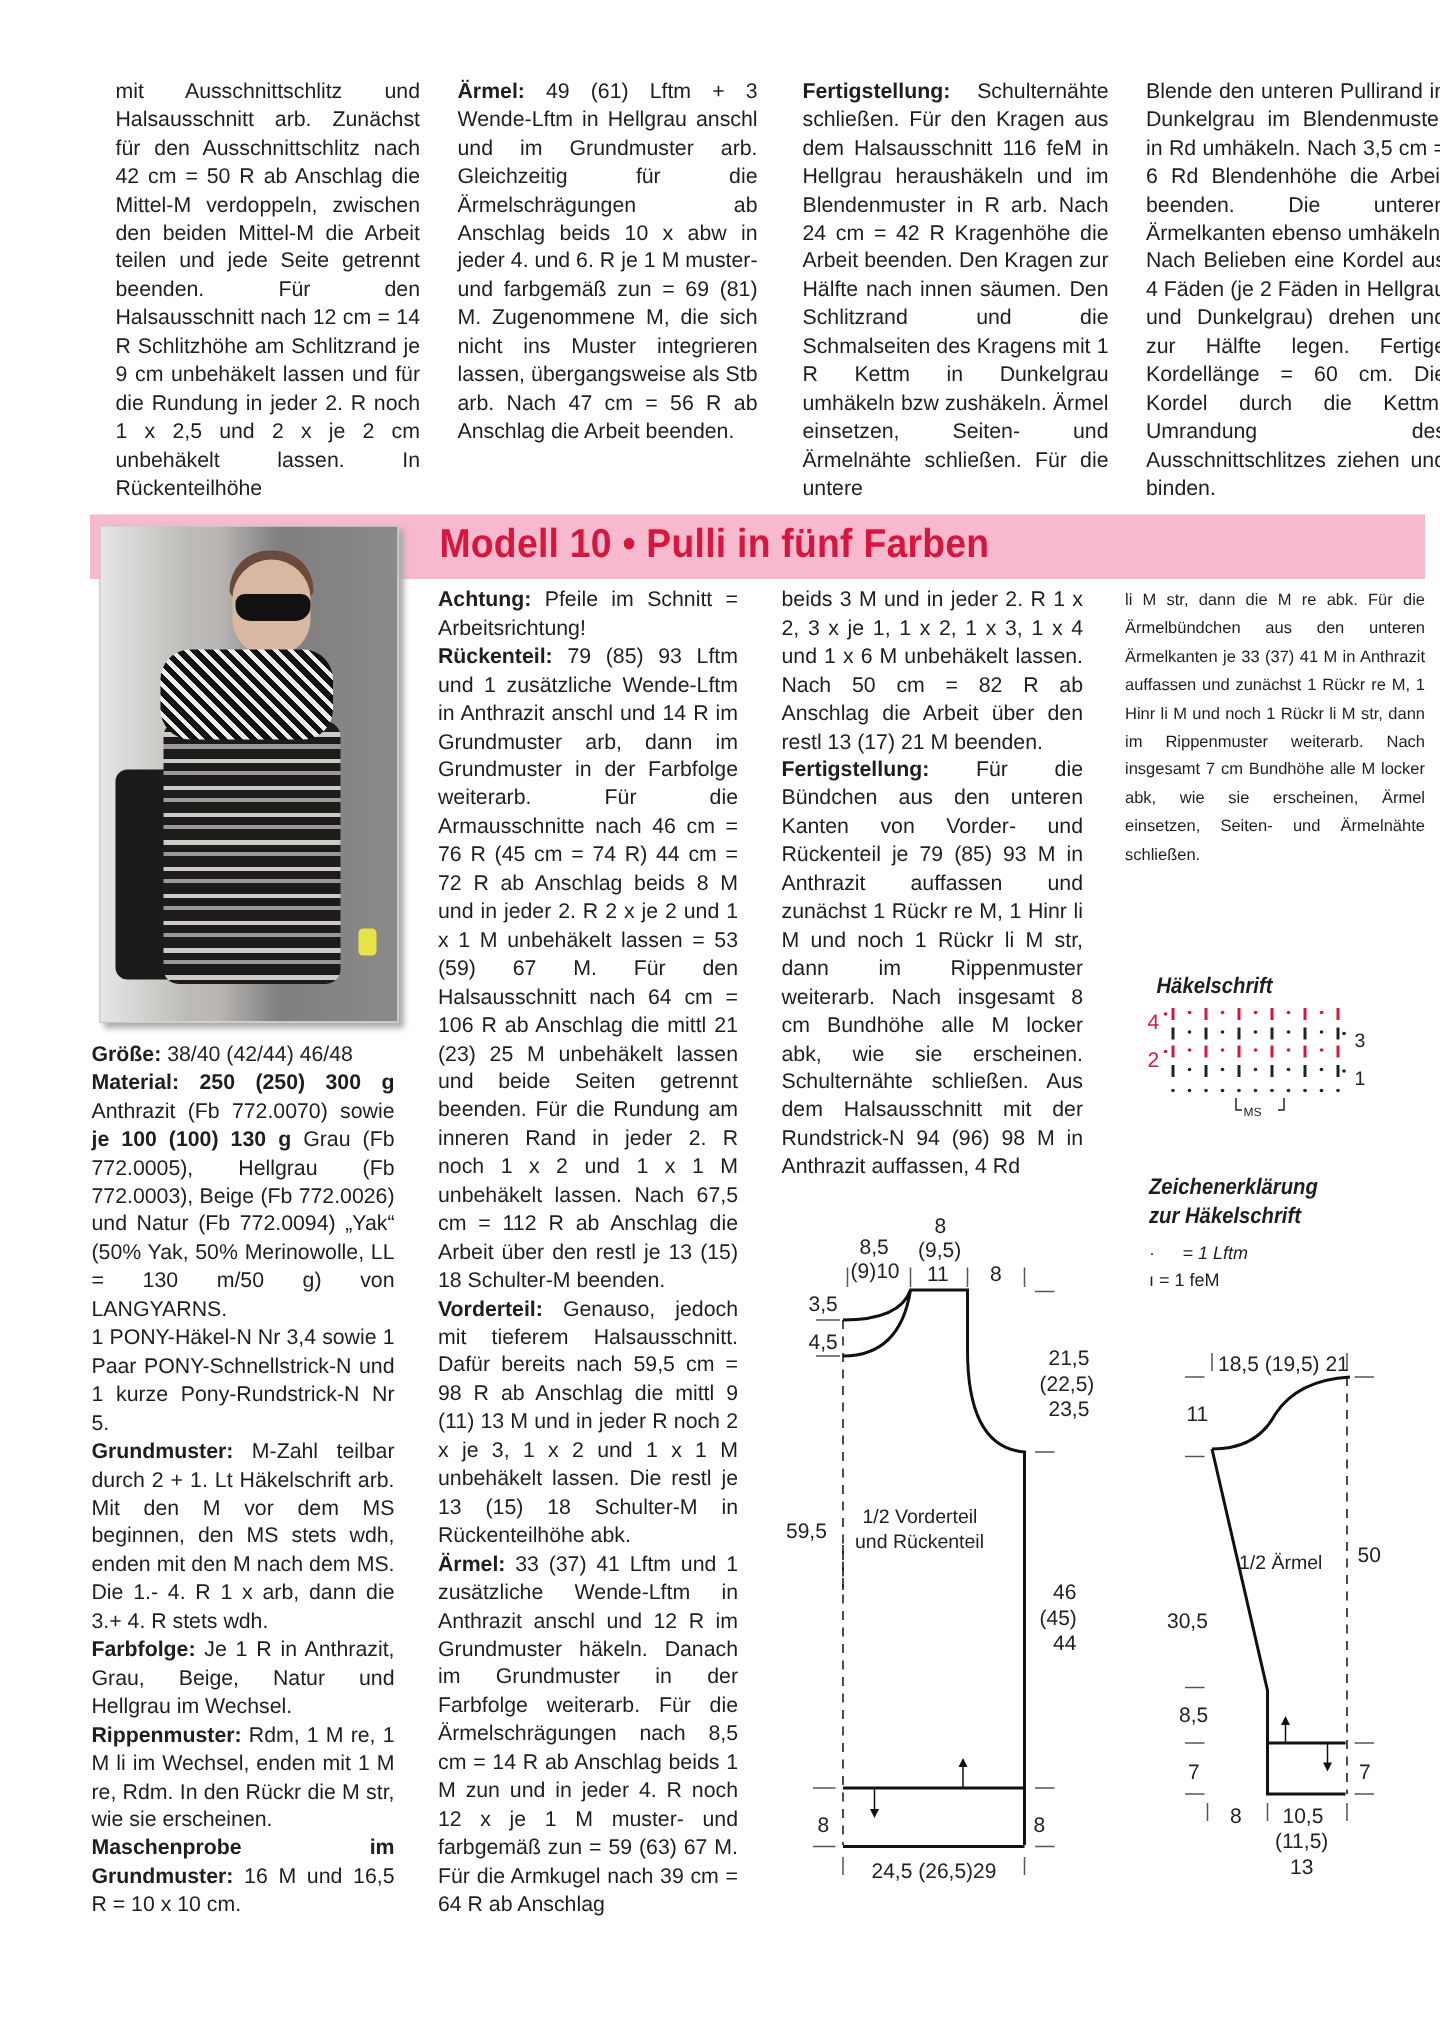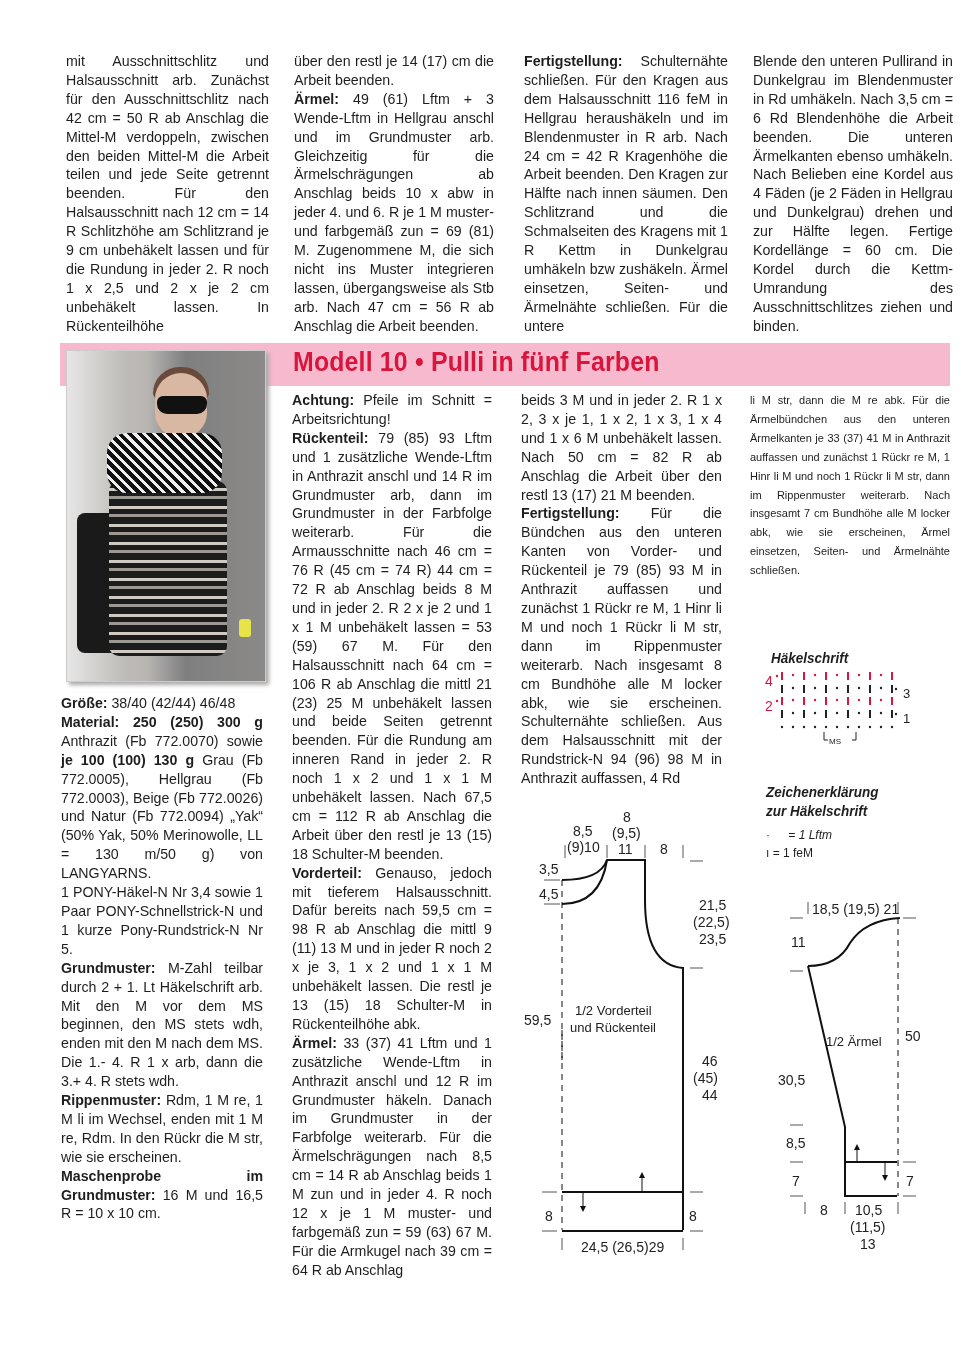--- a/index.html
+++ b/index.html
@@ -1,17 +1,17 @@
 <!DOCTYPE html>
 <html><head>
 <meta charset="utf-8">
 <style>
   html,body{margin:0;padding:0;background:#fff;}
   body{width:960px;height:1358px;position:relative;overflow:hidden;font-family:"Liberation Sans",sans-serif;color:#1e1e1e;}
-  .col{position:absolute;font-size:14.2px;line-height:18.9px;text-align:justify;}
+  .col{position:absolute;font-size:14.2px;line-height:18.9px;text-align:justify;margin-left:11px;}
   .col p{margin:0;}
   .col b{font-weight:bold;}
   .c1{left:66px;top:52px;width:203px;}
   .c2{left:294px;top:52px;width:200px;}
   .c3{left:524px;top:52px;width:204px;}
   .c4{left:753px;top:52px;width:200px;}
   .band{position:absolute;left:60px;top:343px;width:890px;height:43px;background:#f7b9cd;}
   .title{position:absolute;left:293px;top:343px;font-size:27px;font-weight:bold;color:#d8163d;line-height:38px;letter-spacing:0.2px;transform:scaleX(0.92);transform-origin:left center;white-space:nowrap;}
   .photo{position:absolute;left:66px;top:350px;width:198px;height:330px;border:1px solid #ccc;box-shadow:3px 3px 4px #aaa;overflow:hidden;background:linear-gradient(90deg,#ccc8c4 0%,#b9b6b3 40%,#7f7f80 60%,#8b8a88 100%);}
   .photo .pillar{position:absolute;left:0;top:0;width:60px;height:330px;background:linear-gradient(90deg,#e8e6e4,#bcbab7);}
@@ -35,21 +35,20 @@
   .legend .it{font-style:italic;margin-left:15px;}
   svg text{font-family:"Liberation Sans",sans-serif;}
 </style>
 </head>
 <body>
 
 <div class="col c1">
   <p>mit Ausschnittschlitz und Halsausschnitt arb. Zunächst für den Ausschnittschlitz nach 42 cm = 50 R ab Anschlag die Mittel-M verdoppeln, zwischen den beiden Mittel-M die Arbeit teilen und jede Seite getrennt beenden. Für den Halsausschnitt nach 12 cm = 14 R Schlitzhöhe am Schlitzrand je 9 cm unbehäkelt lassen und für die Rundung in jeder 2. R noch 1 x 2,5 und 2 x je 2 cm unbehäkelt lassen. In Rückenteilhöhe</p>
 </div>
 <div class="col c2">
-  <p>über den restl je 14 (17) cm die Arbeit beenden.</p>
   <p><b>Ärmel:</b><span> 49 (61) Lftm + 3 Wende-Lftm in Hellgrau anschl und im Grundmuster arb. Gleichzeitig für die Ärmelschrägungen ab Anschlag beids 10 x abw in jeder 4. und 6. R je 1 M muster- und farbgemäß zun = 69 (81) M. Zugenommene M, die sich nicht ins Muster integrieren lassen, übergangsweise als Stb arb. Nach 47 cm = 56 R ab Anschlag die Arbeit beenden.</span></p>
 </div>
 <div class="col c3">
   <p><b>Fertigstellung:</b><span> Schulternähte schließen. Für den Kragen aus dem Halsausschnitt 116 feM in Hellgrau heraushäkeln und im Blendenmuster in R arb. Nach 24 cm = 42 R Kragenhöhe die Arbeit beenden. Den Kragen zur Hälfte nach innen säumen. Den Schlitzrand und die Schmalseiten des Kragens mit 1 R Kettm in Dunkelgrau umhäkeln bzw zushäkeln. Ärmel einsetzen, Seiten- und Ärmelnähte schließen. Für die untere</span></p>
 </div>
 <div class="col c4">
   <p>Blende den unteren Pullirand in Dunkelgrau im Blendenmuster in Rd umhäkeln. Nach 3,5 cm = 6 Rd Blendenhöhe die Arbeit beenden. Die unteren Ärmelkanten ebenso umhäkeln. Nach Belieben eine Kordel aus 4 Fäden (je 2 Fäden in Hellgrau und Dunkelgrau) drehen und zur Hälfte legen. Fertige Kordellänge = 60 cm. Die Kordel durch die Kettm-Umrandung des Ausschnittschlitzes ziehen und binden.</p>
 </div>
 
 <div class="band"></div>
@@ -64,20 +63,21 @@
   <div class="glasses"></div>
   <div class="scarf"></div>
   <div class="glove"></div>
 </div>
 
 <div class="col-a">
   <p><b>Größe:</b><span> 38/40 (42/44) 46/48</span></p>
   <p><b>Material:</b><b> 250 (250) 300 g</b><span> Anthrazit (Fb 772.0070) sowie </span><b>je 100 (100) 130 g</b><span> Grau (Fb 772.0005), Hellgrau (Fb 772.0003), Beige (Fb 772.0026) und Natur (Fb 772.0094) „Yak“ (50% Yak, 50% Merinowolle, LL = 130 m/50 g) von LANGYARNS.</span></p>
   <p><span>1 PONY-Häkel-N Nr 3,4 sowie 1 Paar PONY-Schnellstrick-N und 1 kurze Pony-Rundstrick-N Nr 5.</span></p>
   <p><b>Grundmuster:</b><span> M-Zahl teilbar durch 2 + 1. Lt Häkelschrift arb. Mit den M vor dem MS beginnen, den MS stets wdh, enden mit den M nach dem MS. Die 1.- 4. R 1 x arb, dann die 3.+ 4. R stets wdh.</span></p>
+  <p><b>Farbfolge:</b><span> Je 1 R in Anthrazit, Grau, Beige, Natur und Hellgrau im Wechsel.</span></p>
   <p><b>Rippenmuster:</b><span> Rdm, 1 M re, 1 M li im Wechsel, enden mit 1 M re, Rdm. In den Rückr die M str, wie sie erscheinen.</span></p>
   <p><b>Maschenprobe im Grundmuster:</b><span> 16 M und 16,5 R = 10 x 10 cm.</span></p>
 </div>
 
 <div class="col-b">
   <p><b>Achtung:</b><span> Pfeile im Schnitt = Arbeitsrichtung!</span></p>
   <p><b>Rückenteil:</b><span> 79 (85) 93 Lftm und 1 zusätzliche Wende-Lftm in Anthrazit anschl und 14 R im Grundmuster arb, dann im Grundmuster in der Farbfolge weiterarb. Für die Armausschnitte nach 46 cm = 76 R (45 cm = 74 R) 44 cm = 72 R ab Anschlag beids 8 M und in jeder 2. R 2 x je 2 und 1 x 1 M unbehäkelt lassen = 53 (59) 67 M. Für den Halsausschnitt nach 64 cm = 106 R ab Anschlag die mittl 21 (23) 25 M unbehäkelt lassen und beide Seiten getrennt beenden. Für die Rundung am inneren Rand in jeder 2. R noch 1 x 2 und 1 x 1 M unbehäkelt lassen. Nach 67,5 cm = 112 R ab Anschlag die Arbeit über den restl je 13 (15) 18 Schulter-M beenden.</span></p>
   <p><b>Vorderteil:</b><span> Genauso, jedoch mit tieferem Halsausschnitt. Dafür bereits nach 59,5 cm = 98 R ab Anschlag die mittl 9 (11) 13 M und in jeder R noch 2 x je 3, 1 x 2 und 1 x 1 M unbehäkelt lassen. Die restl je 13 (15) 18 Schulter-M in Rückenteilhöhe abk.</span></p>
   <p><b>Ärmel:</b><span> 33 (37) 41 Lftm und 1 zusätzliche Wende-Lftm in Anthrazit anschl und 12 R im Grundmuster häkeln. Danach im Grundmuster in der Farbfolge weiterarb. Für die Ärmelschrägungen nach 8,5 cm = 14 R ab Anschlag beids 1 M zun und in jeder 4. R noch 12 x je 1 M muster- und farbgemäß zun = 59 (63) 67 M. Für die Armkugel nach 39 cm = 64 R ab Anschlag</span></p>
 </div>

